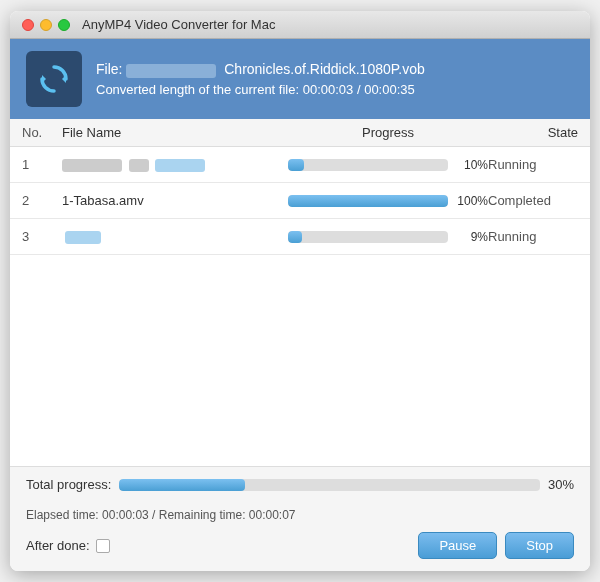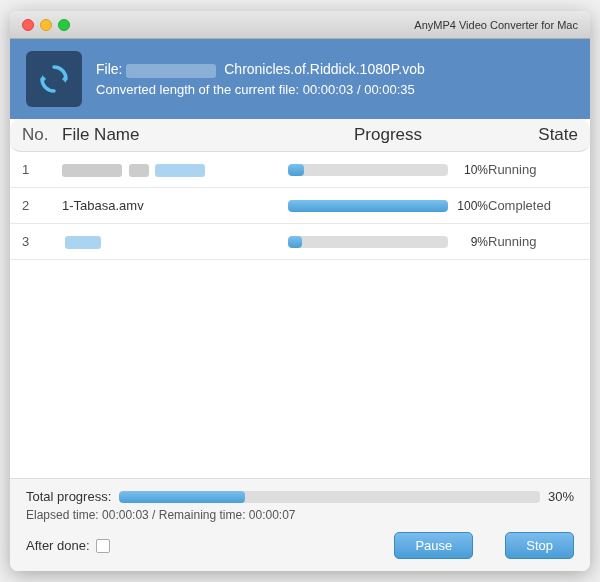--- a/index.html
+++ b/index.html
@@ -46,22 +46,22 @@
       width: 12px;
       height: 12px;
       border-radius: 50%;
     }
     .traffic-light.red { background: #ff5f57; border: 1px solid #e0443e; }
     .traffic-light.yellow { background: #febc2e; border: 1px solid #d4a12a; }
     .traffic-light.green { background: #28c840; border: 1px solid #1aab29; }
 
     .title-text {
       flex: 1;
-      text-align: right;
-      font-size: 11px;
+      text-align: left;
+      font-size: 13px;
       color: #333;
       font-weight: 500;
     }
 
     
     .info-bar {
       background: #5b8cc4;
       padding: 12px 16px;
       display: flex;
       align-items: center;
@@ -111,24 +111,23 @@
       flex: 1;
       overflow-y: auto;
     }
 
     .table-header {
       display: grid;
       grid-template-columns: 40px 1fr 200px 90px;
       background: #f5f5f5;
       border-bottom: 1px solid #ddd;
       padding: 6px 12px;
-      font-size: 17px;
+      font-size: 13px;
       color: #333;
       font-weight: 500;
-      border-radius: 11px;
     }
 
     .table-row {
       display: grid;
       grid-template-columns: 40px 1fr 200px 90px;
       padding: 10px 12px;
       border-bottom: 1px solid #e8e8e8;
       align-items: center;
       font-size: 13px;
       color: #333;
@@ -173,21 +172,21 @@
       background: #f5f5f5;
       border-top: 1px solid #ddd;
       padding: 10px 16px 12px;
       flex-shrink: 0;
     }
 
     .total-progress-row {
       display: flex;
       align-items: center;
       gap: 8px;
-      margin-bottom: 4px;
+      margin-bottom: 16px;
       font-size: 13px;
       color: #333;
     }
 
     .total-progress-bar-bg {
       flex: 1;
       background: #ddd;
       border-radius: 4px;
       height: 12px;
       overflow: hidden;
@@ -233,21 +232,20 @@
       gap: 8px;
     }
 
     .btn {
       padding: 5px 20px;
       border-radius: 5px;
       border: none;
       font-size: 13px;
       cursor: pointer;
       font-family: inherit;
-      margin-left: 24px;
     }
 
     .btn-pause {
       background: linear-gradient(180deg, #7bbcee 0%, #4a9dd6 100%);
       color: white;
       border: 1px solid #3a8ac0;
     }
 
     .btn-stop {
       background: linear-gradient(180deg, #7bbcee 0%, #4a9dd6 100%);

